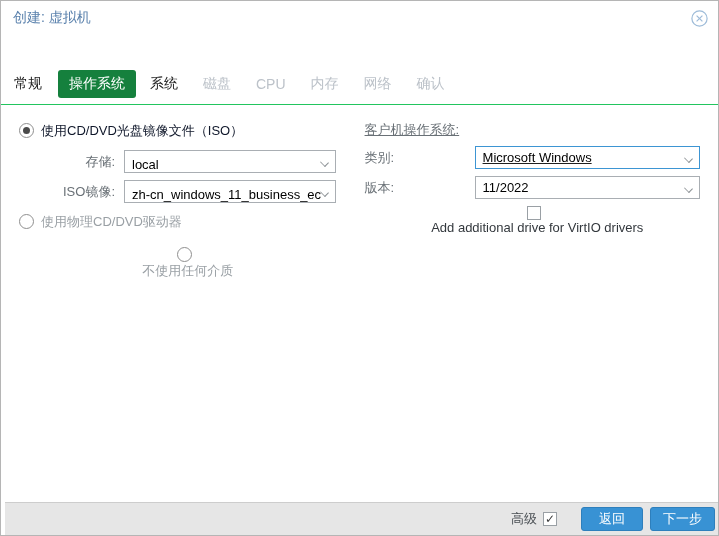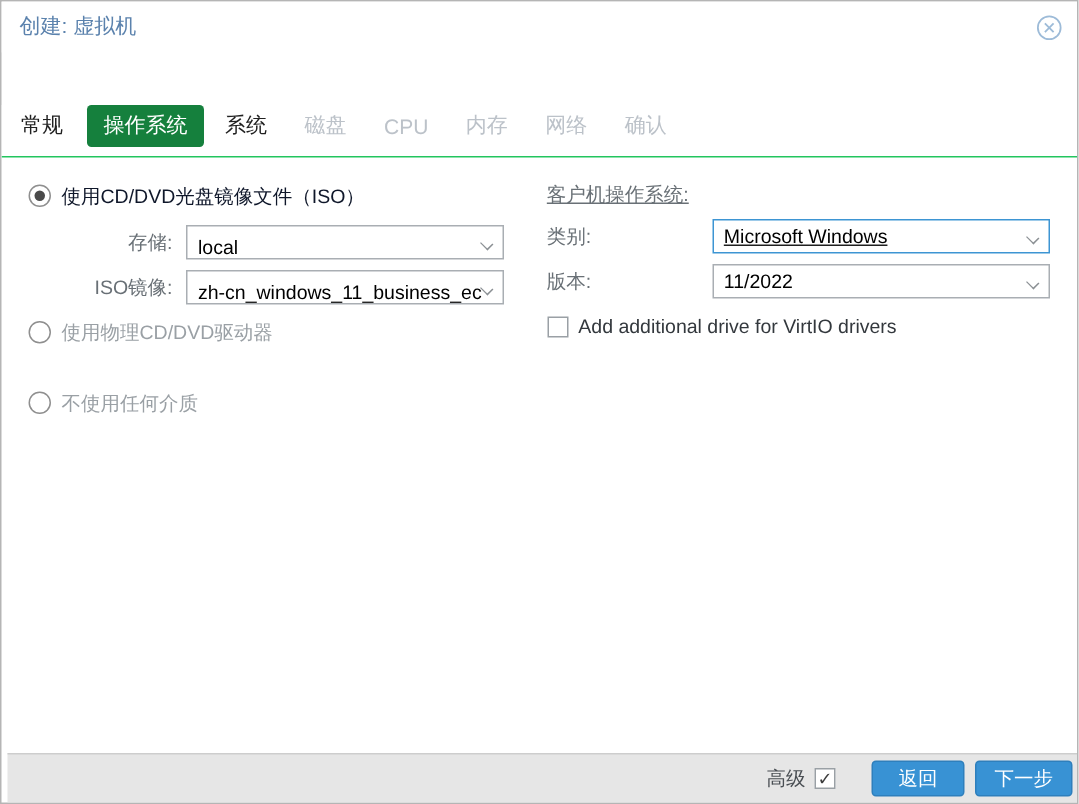--- a/index.html
+++ b/index.html
@@ -223,21 +223,21 @@
         <span class="combo-value">zh-cn_windows_11_business_ec</span>
         <span class="chev"></span>
       </div>
     </div>
 
     <div class="row radio-row" style="margin-top:4px;">
       <span class="radio"></span>
       <span class="radio-label dim">使用物理CD/DVD驱动器</span>
     </div>
 
-    <div class="row radio-row" style="margin-top:24px;">
+    <div class="row radio-row" style="margin-top:14px;flex-direction:column;">
       <span class="radio"></span>
       <span class="radio-label dim">不使用任何介质</span>
     </div>
   </div>
 
   <div class="col-right">
     <div class="group-header">客户机操作系统:</div>
 
     <div class="row">
       <span class="field-label left">类别:</span>
@@ -248,21 +248,21 @@
     </div>
 
     <div class="row">
       <span class="field-label left">版本:</span>
       <div class="combo w225">
         <span class="combo-value">11/2022</span>
         <span class="chev"></span>
       </div>
     </div>
 
-    <div class="row" style="margin-top:5px;">
+    <div class="row" style="margin-top:5px;flex-direction:column;">
       <span class="checkbox"></span>
       <span class="checkbox-label">Add additional drive for VirtIO drivers</span>
     </div>
   </div>
 
 </div>
 
 <div class="footer">
   <span class="adv-label">高级</span>
   <span class="checkbox adv-check">✓</span>

